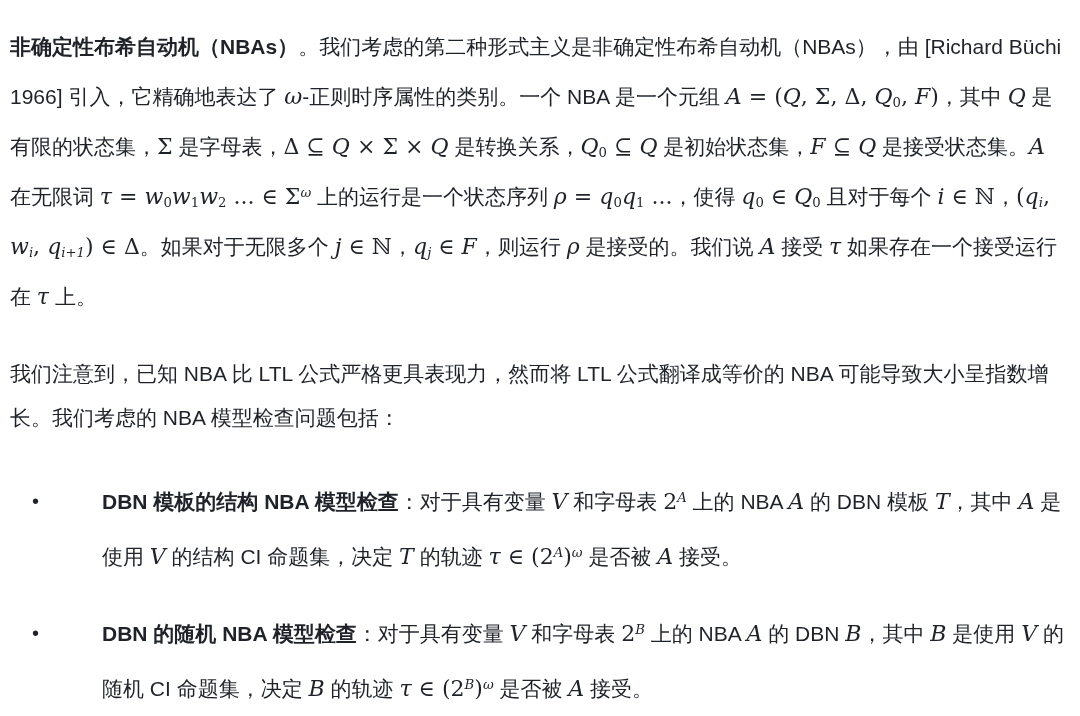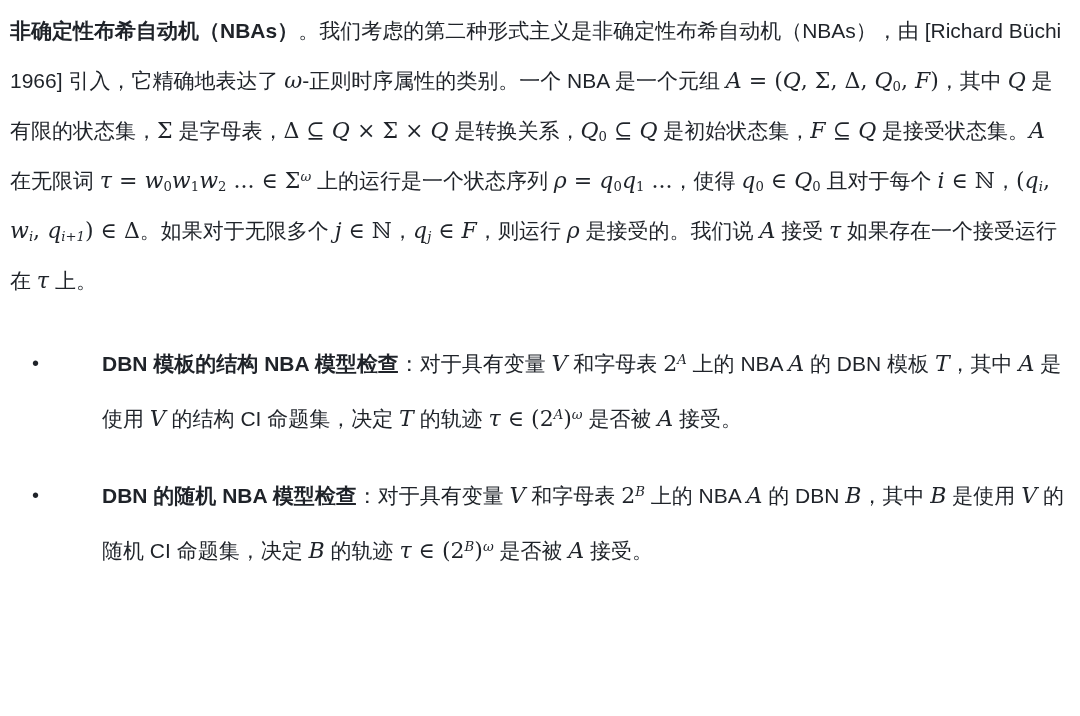--- a/index.html
+++ b/index.html
@@ -4,21 +4,21 @@
 <style>
   * { box-sizing: border-box; }
   html, body { margin: 0; padding: 0; }
   body {
     width: 1080px; height: 716px;
     background: #ffffff;
     color: #1f2329;
     font-family: "Liberation Sans", "DejaVu Sans", sans-serif;
     overflow: hidden;
   }
-  .doc { padding: 6px 14px 0 10px; font-size: 21px; }
+  .doc { padding: 22px 14px 0 10px; font-size: 21px; }
   .para { margin: 0; }
   .para.p-0 { line-height: 50px; margin-bottom: 30px; }
   .para.p-1 { line-height: 44px; margin-bottom: 34px; }
   .bullet { display: flex; line-height: 55px; margin-bottom: 22px; }
   .bullet-marker { flex: 0 0 48px; padding-left: 22px; font-size: 20px; }
   .bullet-body { flex: 1 1 auto; margin-left: 44px; }
   .run-b { font-weight: 700; }
   .run-mi, .run-mu, .run-cal {
     font-family: "DejaVu Serif", "Liberation Serif", serif;
     font-size: 1.05em;
@@ -28,20 +28,21 @@
   sub { vertical-align: -0.25em; }
   sup { vertical-align: 0.55em; }
   sub.up, sup.up { font-style: normal; }
   sub.it, sup.it { font-style: italic; }
 </style>
 </head>
 <body>
 
 <div class="doc">
     <p class="para p-0"><span class="run-b">非确定性布希自动机（NBAs）</span><span class="run-t">。我们考虑的第二种形式主义是非确定性布希自动机（NBAs），由 [Richard Büchi 1966] 引入，它精确地表达了 </span><span class="run-mi">ω</span><span class="run-t">-正则时序属性的类别。一个 NBA 是一个元组 </span><span class="run-cal">A</span><span class="run-mu"> = (</span><span class="run-mi">Q</span><span class="run-mu">, Σ, Δ, </span><span class="run-mi">Q<sub class="up">0</sub></span><span class="run-mu">, </span><span class="run-mi">F</span><span class="run-mu">)</span><span class="run-t">，其中 </span><span class="run-mi">Q</span><span class="run-t"> 是有限的状态集，</span><span class="run-mu">Σ</span><span class="run-t"> 是字母表，</span><span class="run-mu">Δ ⊆ </span><span class="run-mi">Q</span><span class="run-mu"> × Σ × </span><span class="run-mi">Q</span><span class="run-t"> 是转换关系，</span><span class="run-mi">Q<sub class="up">0</sub></span><span class="run-mu"> ⊆ </span><span class="run-mi">Q</span><span class="run-t"> 是初始状态集，</span><span class="run-mi">F</span><span class="run-mu"> ⊆ </span><span class="run-mi">Q</span><span class="run-t"> 是接受状态集。</span><span class="run-cal">A</span><span class="run-t"> 在无限词 </span><span class="run-mi">τ</span><span class="run-mu"> = </span><span class="run-mi">w<sub class="up">0</sub></span><span class="run-mi">w<sub class="up">1</sub></span><span class="run-mi">w<sub class="up">2</sub></span><span class="run-mu"> ... ∈ </span><span class="run-mu">Σ<sup class="it">ω</sup></span><span class="run-t"> 上的运行是一个状态序列 </span><span class="run-mi">ρ</span><span class="run-mu"> = </span><span class="run-mi">q<sub class="up">0</sub></span><span class="run-mi">q<sub class="up">1</sub></span><span class="run-mu"> ...</span><span class="run-t">，使得 </span><span class="run-mi">q<sub class="up">0</sub></span><span class="run-mu"> ∈ </span><span class="run-mi">Q<sub class="up">0</sub></span><span class="run-t"> 且对于每个 </span><span class="run-mi">i</span><span class="run-mu"> ∈ ℕ</span><span class="run-t">，</span><span class="run-mu">(</span><span class="run-mi">q<sub class="it">i</sub></span><span class="run-mu">, </span><span class="run-mi">w<sub class="it">i</sub></span><span class="run-mu">, </span><span class="run-mi">q<sub class="it">i+1</sub></span><span class="run-mu">) ∈ Δ</span><span class="run-t">。如果对于无限多个 </span><span class="run-mi">j</span><span class="run-mu"> ∈ ℕ</span><span class="run-t">，</span><span class="run-mi">q<sub class="it">j</sub></span><span class="run-mu"> ∈ </span><span class="run-mi">F</span><span class="run-t">，则运行 </span><span class="run-mi">ρ</span><span class="run-t"> 是接受的。我们说 </span><span class="run-cal">A</span><span class="run-t"> 接受 </span><span class="run-mi">τ</span><span class="run-t"> 如果存在一个接受运行在 </span><span class="run-mi">τ</span><span class="run-t"> 上。</span></p>
+    <p class="para p-1"><span class="run-t">我们注意到，已知 NBA 比 LTL 公式严格更具表现力，然而将 LTL 公式翻译成等价的 NBA 可能导致大小呈指数增长。我们考虑的 NBA 模型检查问题包括：</span></p>
     <div class="bullet">
       <span class="bullet-marker">•</span>
       <span class="bullet-body"><span class="run-b">DBN 模板的结构 NBA 模型检查</span><span class="run-t">：对于具有变量 </span><span class="run-mi">V</span><span class="run-t"> 和字母表 </span><span class="run-mu">2<sup class="it">A</sup></span><span class="run-t"> 上的 NBA </span><span class="run-cal">A</span><span class="run-t"> 的 DBN 模板 </span><span class="run-cal">T</span><span class="run-t">，其中 </span><span class="run-mi">A</span><span class="run-t"> 是使用 </span><span class="run-mi">V</span><span class="run-t"> 的结构 CI 命题集，决定 </span><span class="run-cal">T</span><span class="run-t"> 的轨迹 </span><span class="run-mi">τ</span><span class="run-mu"> ∈ (</span><span class="run-mu">2<sup class="it">A</sup></span><span class="run-mu">)<sup class="it">ω</sup></span><span class="run-t"> 是否被 </span><span class="run-cal">A</span><span class="run-t"> 接受。</span></span>
     </div>
     <div class="bullet">
       <span class="bullet-marker">•</span>
       <span class="bullet-body"><span class="run-b">DBN 的随机 NBA 模型检查</span><span class="run-t">：对于具有变量 </span><span class="run-mi">V</span><span class="run-t"> 和字母表 </span><span class="run-mu">2<sup class="it">B</sup></span><span class="run-t"> 上的 NBA </span><span class="run-cal">A</span><span class="run-t"> 的 DBN </span><span class="run-mi">B</span><span class="run-t">，其中 </span><span class="run-mi">B</span><span class="run-t"> 是使用 </span><span class="run-mi">V</span><span class="run-t"> 的随机 CI 命题集，决定 </span><span class="run-mi">B</span><span class="run-t"> 的轨迹 </span><span class="run-mi">τ</span><span class="run-mu"> ∈ (</span><span class="run-mu">2<sup class="it">B</sup></span><span class="run-mu">)<sup class="it">ω</sup></span><span class="run-t"> 是否被 </span><span class="run-cal">A</span><span class="run-t"> 接受。</span></span>
     </div>
   </div>
 

